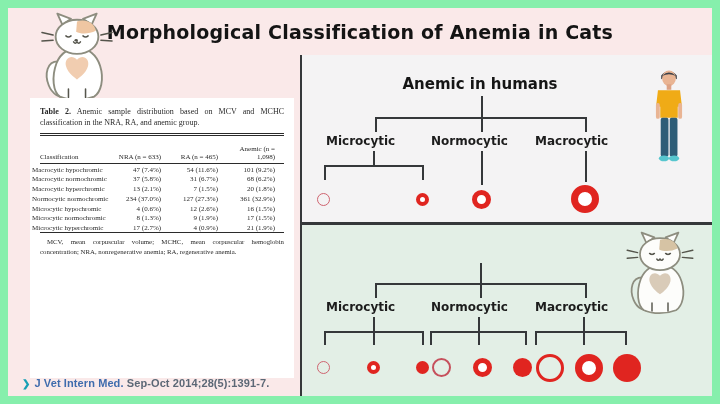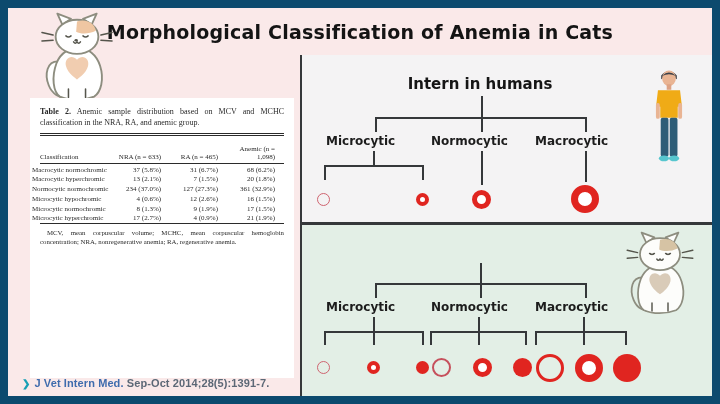--- a/index.html
+++ b/index.html
@@ -1,21 +1,21 @@
 <!DOCTYPE html>
 <html><head>
 <meta charset="utf-8">
 <style>
   :root{
     --pink:#fae9e9; --red:#e02520; --line:#35383a; --ink:#1b1b1b;
     --humansbg:#f4f3f4; --catsbg:#e3efe6;
   }
   *{margin:0;padding:0;box-sizing:border-box}
   body{font-family:"DejaVu Sans",sans-serif;background:#fff}
-  .frame{position:relative;width:720px;height:404px;background:#0c4a6e;overflow:hidden}
+  .frame{position:relative;width:720px;height:404px;background:#86efac;overflow:hidden}
   .slide{position:absolute;left:8px;top:8px;width:704px;height:388px;background:var(--pink);overflow:hidden}
 
   .title{position:absolute;top:13px;left:0;width:100%;text-align:center;
          font-size:19px;font-weight:bold;color:#141414;letter-spacing:.2px}
 
   
   .cat-left{position:absolute;left:26px;top:4px;width:86px;height:94px}
 
   
   .table-card{position:absolute;left:22px;top:90px;width:264px;height:280px;
@@ -111,20 +111,26 @@
       <thead>
         <tr>
           <th>Classification</th>
           <th class="num">NRA (n = 633)</th>
           <th class="num">RA (n = 465)</th>
           <th class="num">Anemic (n = 1,098)</th>
         </tr>
       </thead>
       <tbody>
             <tr>
+              <td class="cls">Macrocytic hypochromic</td>
+              <td class="num">47 (7.4%)</td>
+              <td class="num">54 (11.6%)</td>
+              <td class="num">101 (9.2%)</td>
+            </tr>
+            <tr>
               <td class="cls">Macrocytic normochromic</td>
               <td class="num">37 (5.8%)</td>
               <td class="num">31 (6.7%)</td>
               <td class="num">68 (6.2%)</td>
             </tr>
             <tr>
               <td class="cls">Macrocytic hyperchromic</td>
               <td class="num">13 (2.1%)</td>
               <td class="num">7 (1.5%)</td>
               <td class="num">20 (1.8%)</td>
@@ -156,21 +162,21 @@
           </tbody>
     </table>
     <p class="footnote">MCV, mean corpuscular volume; MCHC, mean corpuscular hemoglobin concentration; NRA, nonregenerative anemia; RA, regenerative anemia.</p>
   </div>
 
   <div class="citation">
     <span class="arrow">❯</span><span class="journal">J Vet Intern Med.</span><span class="rest"> Sep-Oct 2014;28(5):1391-7.</span>
   </div>
 
   <section class="panel humans">
-    <div class="panel-title" style="top:20px">Intern in humans</div>
+    <div class="panel-title" style="top:20px">Anemic in humans</div>
     <div class="vl" style="left:179px;top:41px;height:21px"></div>
     <div class="hl" style="left:73px;top:62px;width:212px"></div>
     <div class="vl" style="left:73px;top:62px;height:15px"></div>
     <div class="vl" style="left:179px;top:62px;height:15px"></div>
     <div class="vl" style="left:283px;top:62px;height:15px"></div>
     <div class="blabel" style="left:24px;top:79px">Microcytic</div>
     <div class="blabel" style="left:129px;top:79px">Normocytic</div>
     <div class="blabel" style="left:233px;top:79px">Macrocytic</div>
     <div class="vl" style="left:71px;top:96px;height:14px"></div>
     <div class="hl" style="left:22px;top:110px;width:98px"></div>

